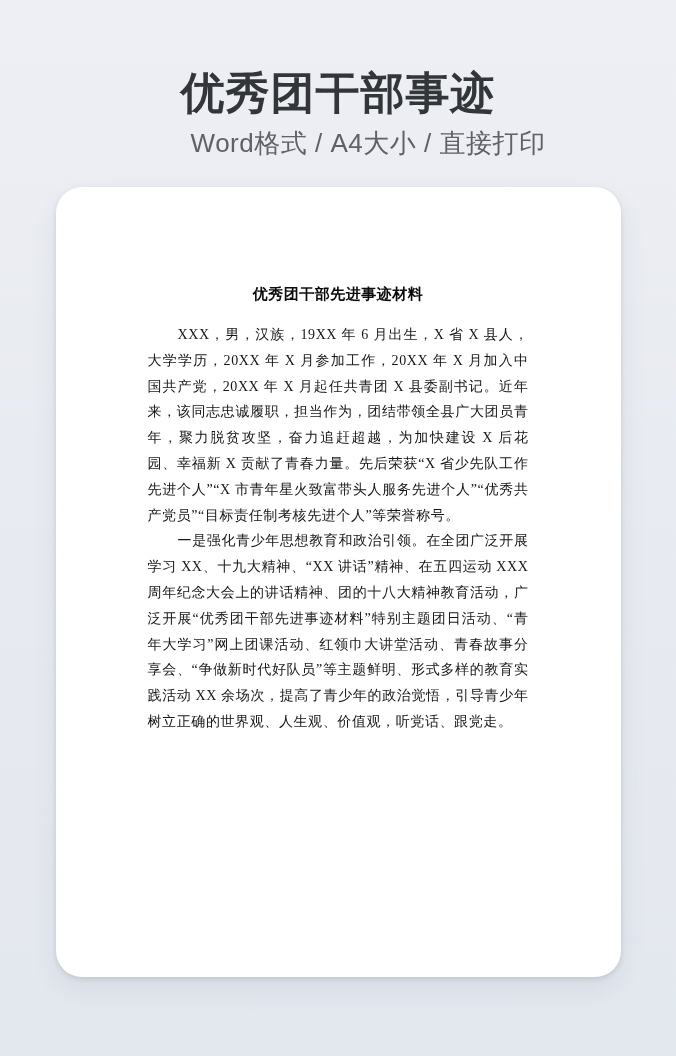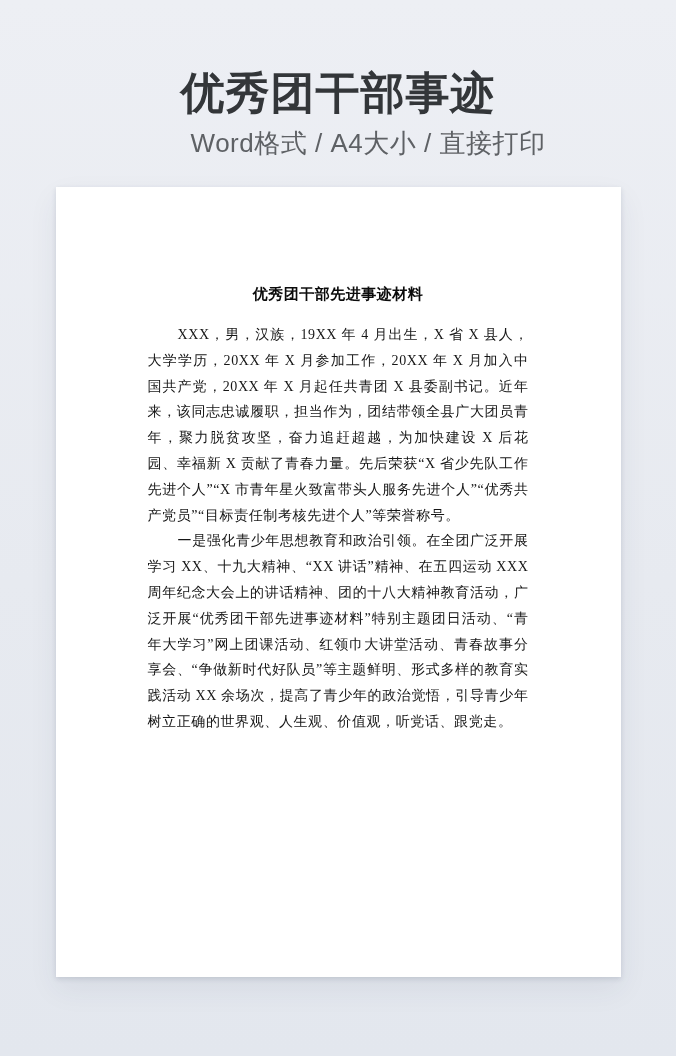--- a/index.html
+++ b/index.html
@@ -34,20 +34,21 @@
     letter-spacing: 0.5px;
     padding-left: 48px;
   }
   .paper {
     width: 565px;
     height: 790px;
     margin: 28px auto 0 auto;
     background: #ffffff;
     box-shadow: 0 2px 5px rgba(45, 55, 85, 0.14), 0 12px 28px rgba(45, 55, 85, 0.07);
     padding: 96px 92px 0 92px;
+    border-radius: 26px;
   }
   .doc-title {
     margin: 0 0 17px 0;
     font-size: 15px;
     line-height: 22px;
     font-weight: 700;
     text-align: center;
     color: #0b0b0b;
     letter-spacing: 0.5px;
     font-family: "Liberation Sans", sans-serif;
@@ -71,17 +72,17 @@
 
 <header class="header">
   <h1 class="header-title">优秀团干部事迹</h1>
   <p class="header-subtitle">Word格式 / A4大小 / 直接打印</p>
 </header>
 
 <main>
   <div class="paper">
     <h2 class="doc-title">优秀团干部先进事迹材料</h2>
     <div class="doc-body">
-        <p>XXX，男，汉族，19XX 年 4 月出生，X 省 X 县人，大学学历，20XX 年 X 月参加工作，20XX 年 X 月加入中国共产党，20XX 年 X 月起任共青团 X 县委副书记。近年来，该同志忠诚履职，担当作为，团结带领全县广大团员青年，聚力脱贫攻坚，奋力追赶超越，为加快建设 X 后花园、幸福新 X 贡献了青春力量。先后荣获“X 省少先队工作先进个人”“X 市青年星火致富带头人服务先进个人”“优秀共产党员”“目标责任制考核先进个人”等荣誉称号。</p>
+        <p>XXX，男，汉族，19XX 年 6 月出生，X 省 X 县人，大学学历，20XX 年 X 月参加工作，20XX 年 X 月加入中国共产党，20XX 年 X 月起任共青团 X 县委副书记。近年来，该同志忠诚履职，担当作为，团结带领全县广大团员青年，聚力脱贫攻坚，奋力追赶超越，为加快建设 X 后花园、幸福新 X 贡献了青春力量。先后荣获“X 省少先队工作先进个人”“X 市青年星火致富带头人服务先进个人”“优秀共产党员”“目标责任制考核先进个人”等荣誉称号。</p>
         <p>一是强化青少年思想教育和政治引领。在全团广泛开展学习 XX、十九大精神、“XX 讲话”精神、在五四运动 XXX 周年纪念大会上的讲话精神、团的十八大精神教育活动，广泛开展“优秀团干部先进事迹材料”特别主题团日活动、“青年大学习”网上团课活动、红领巾大讲堂活动、青春故事分享会、“争做新时代好队员”等主题鲜明、形式多样的教育实践活动 XX 余场次，提高了青少年的政治觉悟，引导青少年树立正确的世界观、人生观、价值观，听党话、跟党走。</p>
       </div>
   </div>
 </main>
 
 </body></html>

